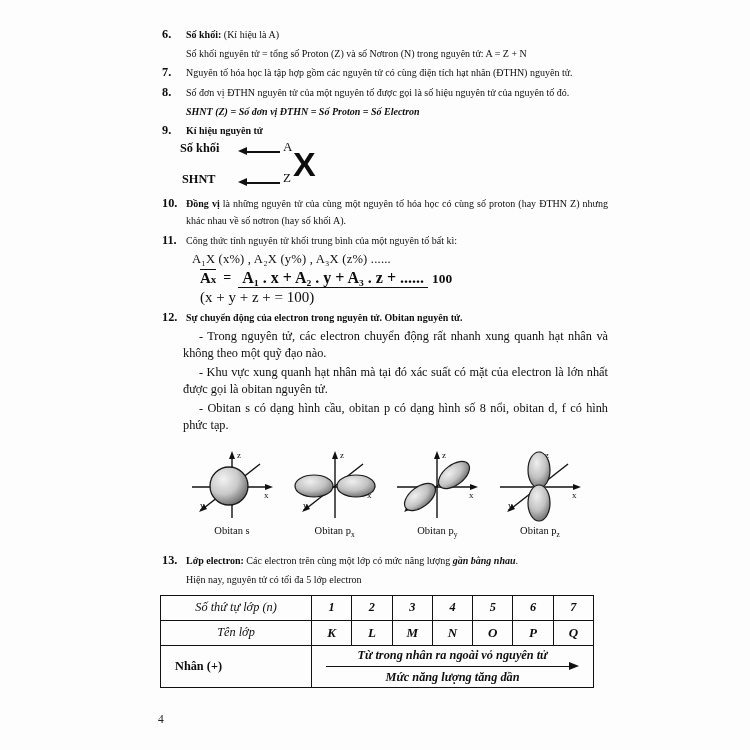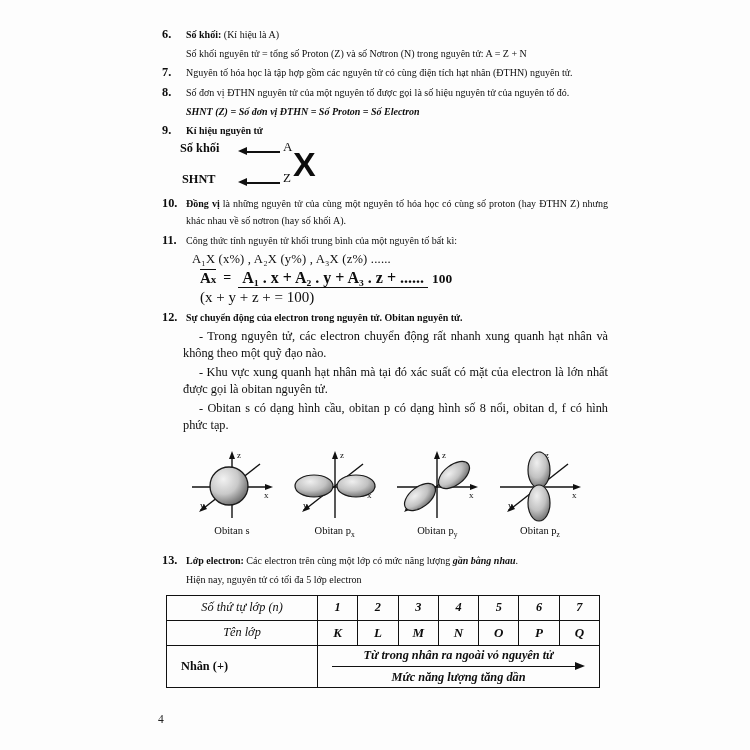--- a/index.html
+++ b/index.html
@@ -163,21 +163,21 @@
   }
   .orb svg { display: block; margin: 0 auto; }
   .orb-cap {
     font-size: 10.5px;
     margin-top: 1px;
     font-family: "Liberation Serif", serif;
   }
   .orb-cap sub { font-size: 7.5px; }
 
   
-  .tblwrap { margin-top: 7px; margin-left: 6px; }
+  .tblwrap { margin-top: 7px; }
   table.lop {
     border-collapse: collapse;
     width: 434px;
     table-layout: fixed;
   }
   table.lop td {
     border: 1.2px solid #111;
     text-align: center;
     font-size: 12.3px;
     padding: 2px 0;

